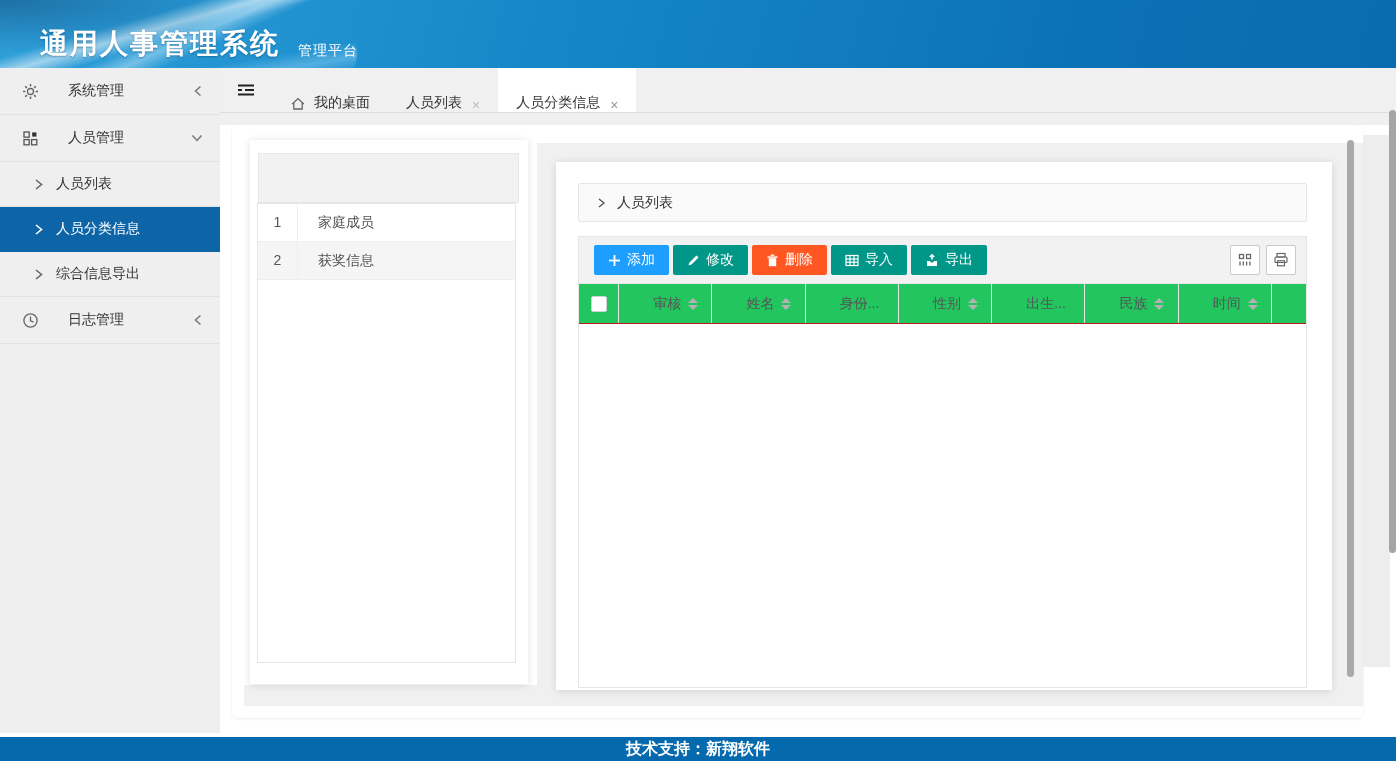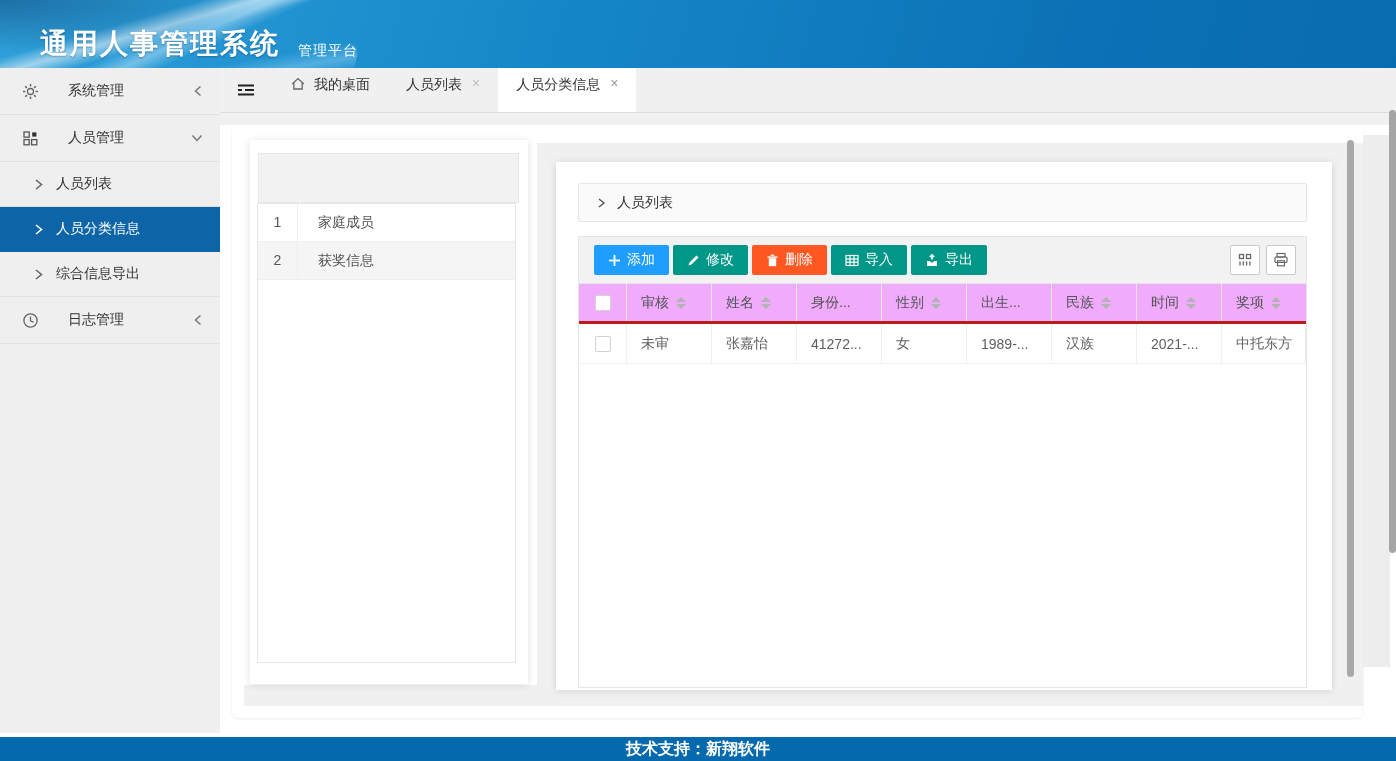--- a/index.html
+++ b/index.html
@@ -29,21 +29,21 @@
   .side-item{height:47px;display:flex;align-items:center;padding:0 16px 0 22px;gap:13px;font-size:14px;color:#333;border-bottom:1px solid #e2e2e2;cursor:pointer;}
   .side-item .lbl{flex:1;margin-left:16px;}
   .side-sub{height:45px;display:flex;align-items:center;padding:0 16px 0 33px;gap:12px;font-size:14px;color:#333;border-bottom:1px solid #e2e2e2;cursor:pointer;}
   .side-sub.active{background:#0d65a7;color:#fff;border-bottom-color:#0d65a7;}
   .icn{display:inline-flex;align-items:center;justify-content:center;}
 
   
   .main-bg{position:absolute;left:220px;top:68px;width:1176px;height:693px;background:#fff;}
   .tabbar{position:absolute;left:220px;top:68px;width:1176px;height:45px;background:#f0f0f0;border-bottom:1px solid #dcdcdc;display:flex;align-items:stretch;}
   .tab-toggle{width:52px;display:flex;align-items:center;justify-content:center;cursor:pointer;}
-  .tab{display:flex;align-items:flex-start;gap:8px;padding:8px 18px;font-size:14px;color:#333;cursor:pointer;}
+  .tab{display:flex;align-items:flex-end;gap:8px;padding:0 18px;font-size:14px;color:#333;cursor:pointer;}
   .tab .x{font-size:14px;color:#bdbdbd;line-height:1;margin-left:2px;cursor:pointer;}
   .tab.active{background:#fff;}
   .tab.active .x{color:#999;}
   .gray-strip{position:absolute;left:220px;top:113px;width:1176px;height:12px;background:#f0f0f0;}
 
   
   .container{position:absolute;left:232px;top:125px;width:1131px;height:593px;background:#fff;border-radius:6px;box-shadow:0 1px 3px rgba(0,0,0,.08);}
   .right-region{position:absolute;left:305px;top:18px;width:826px;height:563px;background:#f0f0f0;}
   .bottom-strip{position:absolute;left:12px;top:560px;width:1119px;height:21px;background:#f0f0f0;}
 
@@ -62,21 +62,21 @@
   .right-card{position:absolute;left:324px;top:37px;width:776px;height:528px;background:#fff;box-shadow:0 1px 8px rgba(0,0,0,.12);}
   .search-box{position:absolute;left:22px;top:21px;width:729px;height:39px;background:#fafafa;border:1px solid #e6e6e6;border-radius:2px;display:flex;align-items:center;gap:10px;padding-left:16px;font-size:14px;color:#333;cursor:pointer;}
   .table-frame{position:absolute;left:22px;top:74px;width:729px;height:452px;border:1px solid #e6e6e6;background:#fff;}
   .tool-row{height:47px;background:#f2f2f2;border-bottom:1px solid #e6e6e6;display:flex;align-items:center;padding:0 10px 0 15px;gap:4px;}
   .btn{height:30px;padding:0 14px;color:#fff;border:none;border-radius:2px;font-size:14px;display:inline-flex;align-items:center;gap:6px;cursor:pointer;}
   .btn-blue{background:#1E9FFF;} .btn-teal{background:#009688;} .btn-red{background:#FF5722;}
   .tool-right{margin-left:auto;display:flex;gap:6px;}
   .icon-btn{width:30px;height:30px;background:#fff;border:1px solid #c9c9c9;border-radius:2px;display:flex;align-items:center;justify-content:center;cursor:pointer;}
 
   .t-row{display:flex;height:40px;align-items:stretch;font-size:14px;color:#5f5f5f;}
-  .t-row.head{background:#f0abfc;border-bottom:3px solid #b91c1c;color:#555;}
+  .t-row.head{background:#22c55e;border-bottom:1px solid #b91c1c;color:#555;gap:20px;}
   .t-row.data{background:#fff;border-bottom:1px solid #f0f0f0;}
   .cell{display:flex;align-items:center;padding-left:14px;border-right:1px solid #e6e6e6;overflow:hidden;white-space:nowrap;}
   .t-row.data .cell{border-right:1px solid #eee;}
   .cell.ck{width:48px;justify-content:center;padding-left:0;}
   .cell.c{width:85px;}
   .cell.last{flex:1;border-right:none;}
   .checkbox{width:16px;height:16px;border:1px solid #d2d2d2;border-radius:2px;background:#fff;cursor:pointer;}
   .sort{display:inline-flex;flex-direction:column;gap:2px;margin-left:7px;}
   .sort b{width:0;height:0;border-left:5px solid transparent;border-right:5px solid transparent;display:block;}
   .sort .up{border-bottom:5px solid #b2b2b2;} .sort .dn{border-top:5px solid #b2b2b2;}
@@ -375,33 +375,20 @@
             </div>
           <div class="cell c last">
               <span>奖项</span>
               <span class="sort">
                 <b class="up"></b>
                 <b class="dn"></b>
               </span>
             </div>
         </div>
 
-        <div class="t-row data">
-          <div class="cell ck">
-              <span class="checkbox"></span>
-            </div>
-          <div class="cell c">未审</div>
-          <div class="cell c">张嘉怡</div>
-          <div class="cell c">41272...</div>
-          <div class="cell c">女</div>
-          <div class="cell c">1989-...</div>
-          <div class="cell c">汉族</div>
-          <div class="cell c">2021-...</div>
-          <div class="cell c last">中托东方</div>
-        </div>
       </div>
     </div>
 
     <div class="inner-thumb"></div>
   </div>
 
   <div class="host-track"></div>
   <div class="outer-thumb"></div>
 
   <div class="footer">

